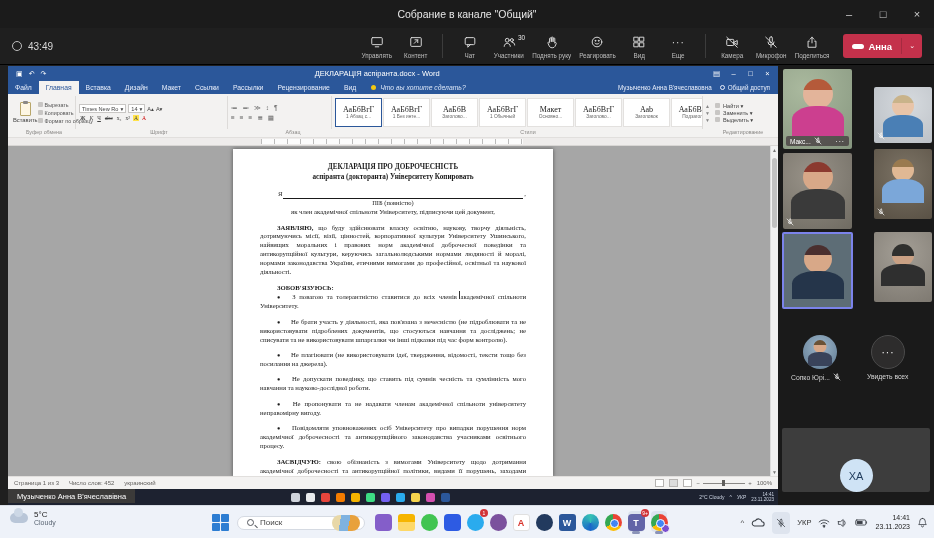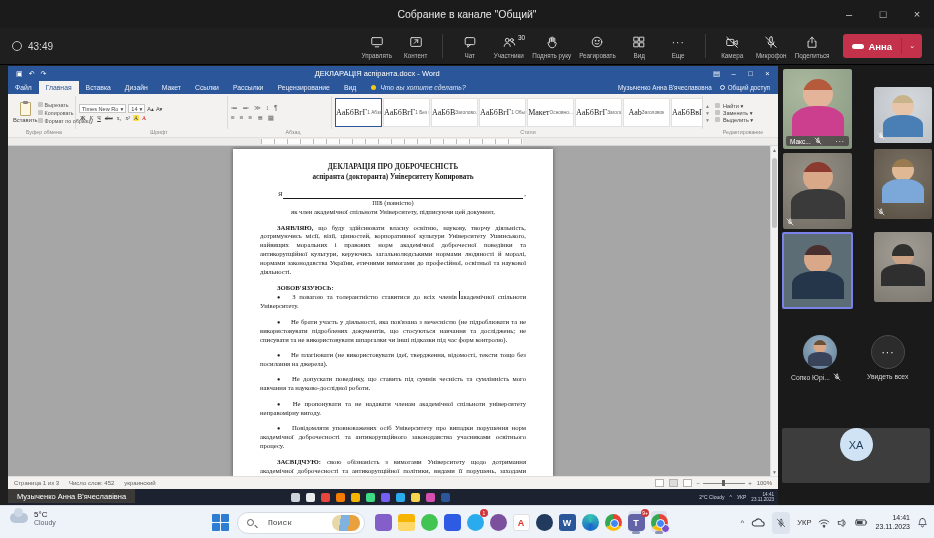--- a/index.html
+++ b/index.html
@@ -62,21 +62,21 @@
   .clip-mini{display:flex;flex-direction:column;justify-content:center;gap:2px;font-size:5.4px;color:#555;}
   .clip-mini div{display:flex;align-items:center;gap:2px;white-space:nowrap;}
   .mini-ic{width:5px;height:5px;background:#c8c6c4;border-radius:1px;flex:none;}
   .rg-font{width:152px;flex-direction:column;justify-content:center;gap:2px;}
   .f-row{display:flex;align-items:center;gap:2px;font-size:5.6px;color:#444;}
   .f-box{border:1px solid #c8c6c4;background:#fff;padding:0 2px;height:9px;display:flex;align-items:center;gap:2px;}
   .f-row .fmt{font-family:"Liberation Serif",serif;padding:0 1px;}
   .rg-para{width:104px;flex-direction:column;justify-content:center;gap:2px;}
   .p-row{display:flex;gap:4px;align-items:center;color:#666;font-size:6.5px;letter-spacing:1px;}
   .rg-styles{flex:1;align-items:center;gap:1px;overflow:hidden;}
-  .style-item{width:47px;height:29px;background:#fff;border:1px solid #e3e1df;display:flex;flex-direction:row;
+  .style-item{width:47px;height:29px;background:#fff;border:1px solid #e3e1df;display:flex;flex-direction:column;
               align-items:center;justify-content:center;flex:none;}
   .style-item.selected{border:1px solid #2b579a;}
   .style-item .smp{font-family:"Liberation Serif",serif;font-size:8px;color:#222;line-height:1;white-space:nowrap;}
   .style-item .slb{font-size:4.8px;color:#666;white-space:nowrap;overflow:hidden;max-width:44px;}
   .style-scroll{width:9px;display:flex;flex-direction:column;justify-content:center;gap:1px;color:#888;font-size:5px;align-items:center;}
   .rg-edit{width:64px;flex-direction:column;justify-content:center;gap:1px;border-right:none;}
   .e-row{display:flex;align-items:center;gap:3px;font-size:5.6px;color:#444;white-space:nowrap;}
 
   .w-glabels{height:9px;display:flex;font-size:5.3px;color:#8a8886;flex:none;background:#f3f2f1;border-bottom:1px solid #e1dfdd;}
   .w-glabels div{text-align:center;}
@@ -140,37 +140,37 @@
   .t2{left:96px;top:22px;width:58px;height:56px;background:radial-gradient(circle at 60% 30%,#d6dade,#b9bec4);}
   .t3{left:5px;top:88px;width:69px;height:76px;background:radial-gradient(circle at 40% 30%,#989288,#6f6b62);}
   .t4{left:96px;top:84px;width:58px;height:70px;background:radial-gradient(circle at 55% 35%,#7d7466,#574f43);}
   .t5{left:4px;top:167px;width:71px;height:77px;background:#5d6d76;border:2px solid #7b83eb;}
   .t6{left:96px;top:167px;width:58px;height:70px;background:radial-gradient(circle at 50% 30%,#a49f96,#7e7971);}
   .ovf-av{position:absolute;width:34px;height:34px;border-radius:50%;overflow:hidden;}
   .ovf-av .ph,.ovf-av .pb{position:absolute;left:50%;transform:translateX(-50%);}
   .ovf-more{position:absolute;width:34px;height:34px;border-radius:50%;background:#2d2c2c;border:1px solid #4a4a4a;
             color:#fff;display:flex;align-items:center;justify-content:center;font-size:10px;letter-spacing:1px;}
   .ovf-lbl{position:absolute;color:#d6d6d6;font-size:6.8px;display:flex;align-items:center;gap:3px;}
-  .xa-tile{position:absolute;left:4px;top:363px;width:148px;height:55px;background:#3d3d3d;border-radius:2px;
-           display:flex;align-items:flex-start;justify-content:center;}
+  .xa-tile{position:absolute;left:4px;top:363px;width:148px;height:64px;background:#3d3d3d;border-radius:2px;
+           display:flex;align-items:flex-end;justify-content:center;}
   .xa-circle{width:33px;height:33px;border-radius:50%;background:#cfe3f5;color:#1f3b5c;display:flex;
              align-items:center;justify-content:center;font-size:11px;}
 
   
   .os-tb{position:absolute;left:0;top:505px;width:934px;height:33px;background:#eef2f9;border-top:1px solid #d9dee6;}
   .os-weather{position:absolute;left:10px;top:4px;display:flex;align-items:center;gap:6px;}
   .os-cloud{width:18px;height:10px;background:#b9c6d8;border-radius:6px;position:relative;}
   .os-cloud:before{content:"";position:absolute;left:4px;top:-5px;width:9px;height:9px;border-radius:50%;background:#cdd8e6;}
   .os-wtxt .t{font-size:8px;color:#222;}
   .os-wtxt .c{font-size:7px;color:#5a6573;}
   .os-center{position:absolute;left:212px;top:0;height:33px;display:flex;align-items:center;gap:8px;}
   .start{width:17px;height:17px;display:grid;grid-template-columns:8px 8px;grid-gap:1px;}
   .start i{background:#2d7dd2;display:block;border-radius:1px;}
-  .search-pill{width:128px;height:22px;background:#fff;border:1px solid #d5dae2;border-radius:12px;display:flex;
-               align-items:center;padding:0 4px 0 9px;gap:14px;font-family:Liberation Mono, monospace;}
+  .search-pill{width:128px;height:14px;background:#fff;border:1px solid #d5dae2;border-radius:12px;display:flex;
+               align-items:center;padding:0 4px 0 9px;gap:6px;}
   .search-pill .q{width:7px;height:7px;border:1.3px solid #55585e;border-radius:50%;position:relative;flex:none;}
   .search-pill .q:after{content:"";position:absolute;left:6px;top:6px;width:4px;height:1.3px;background:#55585e;transform:rotate(45deg);}
   .search-pill .ph2{font-size:8px;color:#444;flex:1;}
   .search-pill .bimg{width:28px;height:16px;border-radius:8px;background:linear-gradient(100deg,#e8d8a8 30%,#7fb2e0 30% 60%,#e8a13c 60%);}
   .app{width:20px;height:24px;position:relative;display:flex;align-items:center;justify-content:center;}
   .app.active:before{content:"";position:absolute;left:2px;right:2px;top:0;bottom:3px;background:#dde3ee;border-radius:4px;}
   .app.active:after{content:"";position:absolute;bottom:1px;left:6px;width:8px;height:2.5px;border-radius:2px;background:#8a93b8;}
   .app .g{position:relative;width:17px;height:17px;display:flex;align-items:center;justify-content:center;
           color:#fff;font-size:9px;font-weight:bold;}
   .app .bdg{position:absolute;top:-2px;right:-3px;min-width:8px;height:8px;border-radius:4px;background:#d13438;

